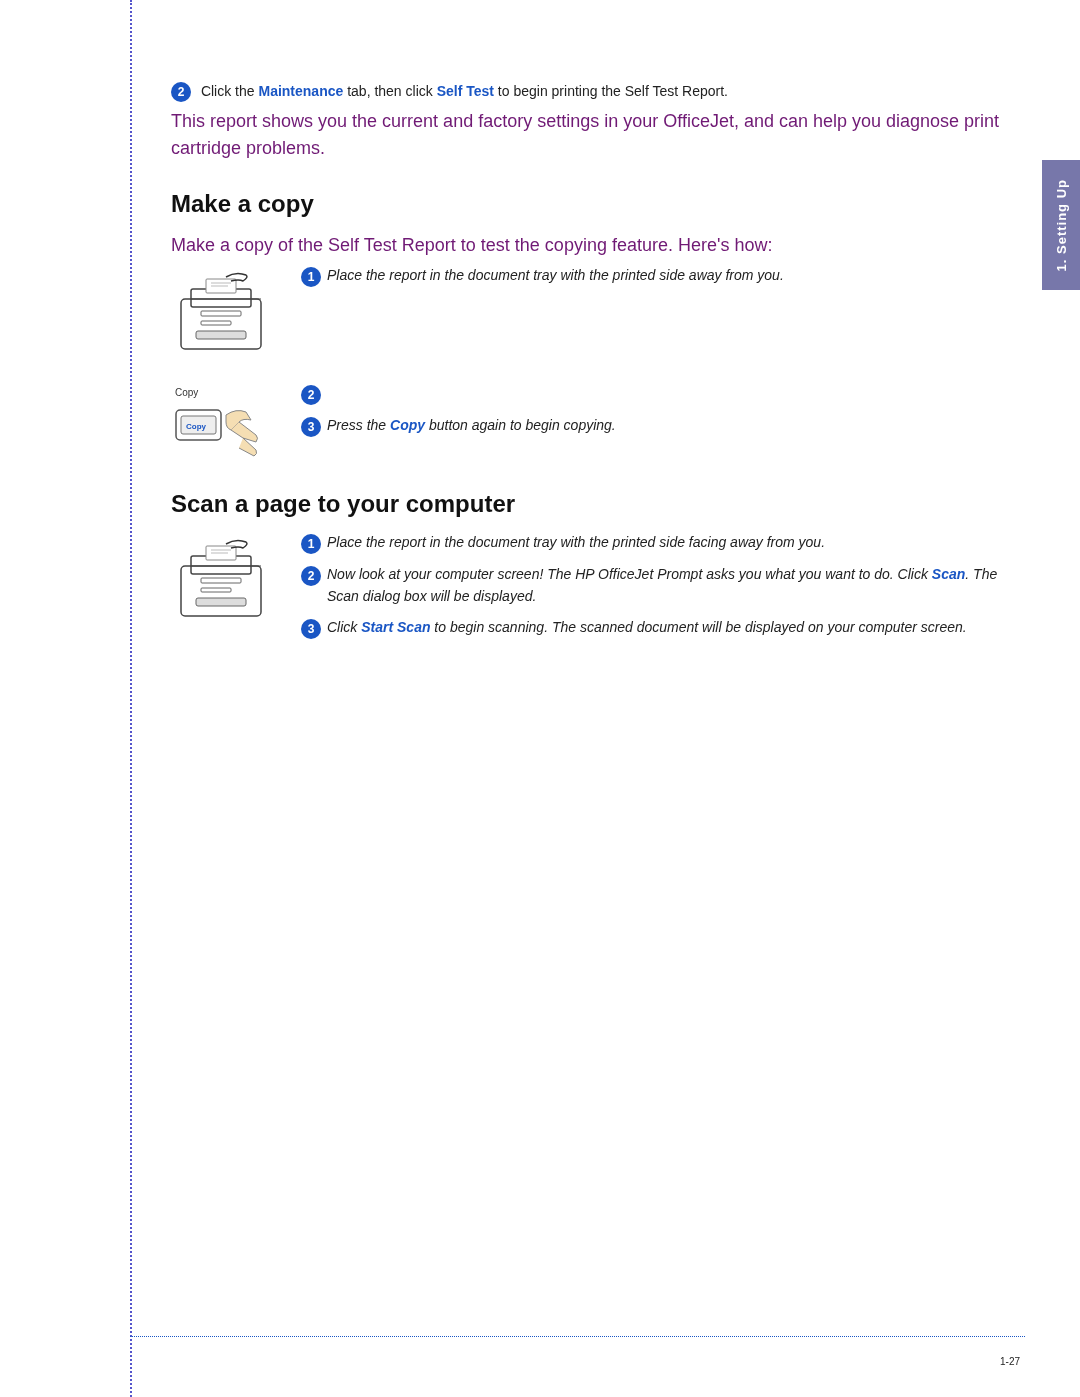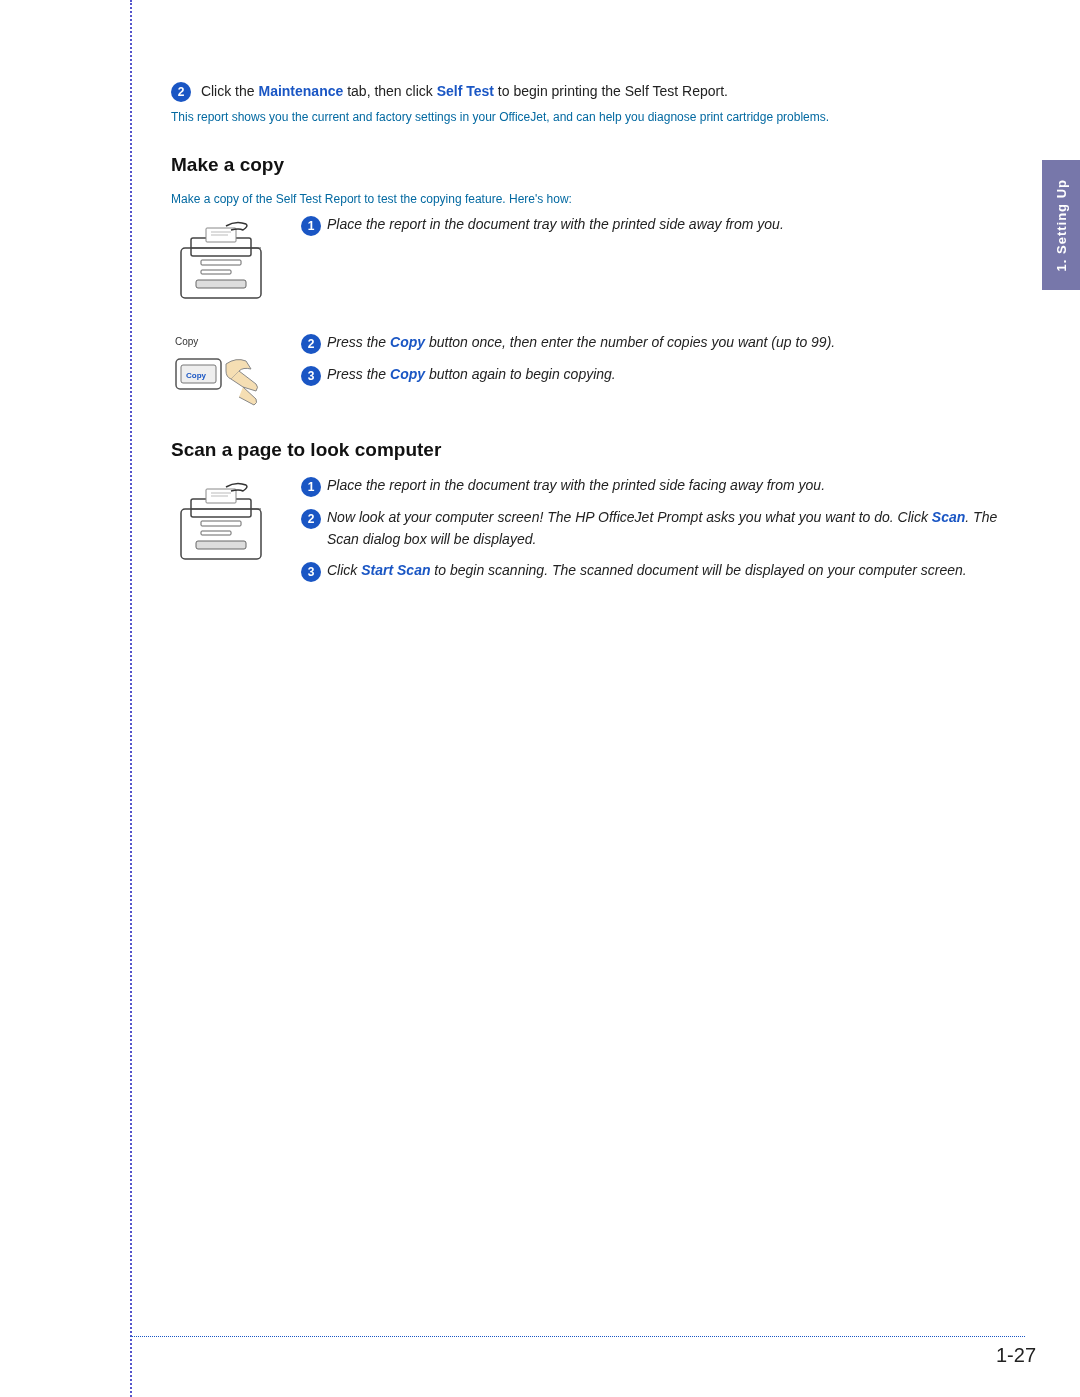--- a/index.html
+++ b/index.html
@@ -73,29 +73,29 @@
       line-height: 1.5;
       margin-bottom: 6px;
     }
 
     .link-blue {
       color: #1a56c4;
       font-weight: bold;
     }
 
     .body-text {
-      font-size: 12px;
-      color: #0369a1;
+      font-size: 18px;
+      color: #701a75;
       line-height: 1.5;
       margin-bottom: 6px;
     }
 
     
     .section-heading {
-      font-size: 19px;
+      font-size: 24px;
       font-weight: bold;
       color: #111;
       margin-bottom: 14px;
       margin-top: 10px;
     }
 
     
     .instruction-block {
       display: flex;
       align-items: flex-start;
@@ -151,22 +151,22 @@
       left: 130px;
       right: 55px;
       height: 1px;
       border-top: 1.5px dotted #1a56c4;
     }
 
     
     .page-number {
       position: absolute;
       bottom: 30px;
-      right: 44px;
-      font-size: 20px;
+      right: 60px;
+      font-size: 10px;
       color: #222;
     }
 
     .step-block {
       display: flex;
       align-items: flex-start;
       margin-bottom: 8px;
       gap: 0;
     }
 
@@ -255,36 +255,33 @@
             <text x="15" y="29" font-size="8" fill="#1a56c4" font-weight="bold">Copy</text>
 
             <path d="M 55 15 Q 65 8 75 12 L 80 20 Q 72 18 68 22 L 60 30 Q 55 28 55 22 Z" fill="#f5deb3" stroke="#888" stroke-width="1"></path>
             <path d="M 68 22 L 85 35 Q 88 38 85 42 L 72 38 L 60 30" fill="#f5deb3" stroke="#888" stroke-width="1"></path>
             <path d="M 72 38 L 85 50 Q 87 54 83 56 L 68 48" fill="#f5deb3" stroke="#888" stroke-width="1"></path>
           </svg>
         </div>
         <div class="instruction-text">
           <div class="step-block" style="margin-bottom:10px;">
             <span class="step-num-circle">2</span>
-            <span class="step-text">
-              Press the <span class="link-blue">Copy</span><span> button once, then enter the number of copies you want (up to 99).</span>
-            </span>
           </div>
           <div class="step-block">
             <span class="step-num-circle">3</span>
             <span class="step-text">
               Press the <span class="link-blue">Copy</span><span> button again to begin copying.</span>
             </span>
           </div>
         </div>
       </div>
     </div>
 
     <div class="section-block" style="margin-top: 18px;">
-      <h2 class="section-heading">Scan a page to look computer</h2>
+      <h2 class="section-heading">Scan a page to your computer</h2>
 
       <div class="instruction-block" style="margin-top:14px;">
 
         <div class="printer-img">
           <svg class="printer-svg" viewBox="0 0 110 90" xmlns="http://www.w3.org/2000/svg">
             <rect x="10" y="30" width="80" height="50" rx="4" fill="none" stroke="#444" stroke-width="1.5"></rect>
             <rect x="20" y="20" width="60" height="18" rx="2" fill="none" stroke="#444" stroke-width="1.5"></rect>
             <line x1="20" y1="30" x2="90" y2="30" stroke="#444" stroke-width="1"></line>
             <rect x="30" y="42" width="40" height="5" rx="1" fill="none" stroke="#666" stroke-width="1"></rect>
             <rect x="30" y="52" width="30" height="4" rx="1" fill="none" stroke="#666" stroke-width="1"></rect>

